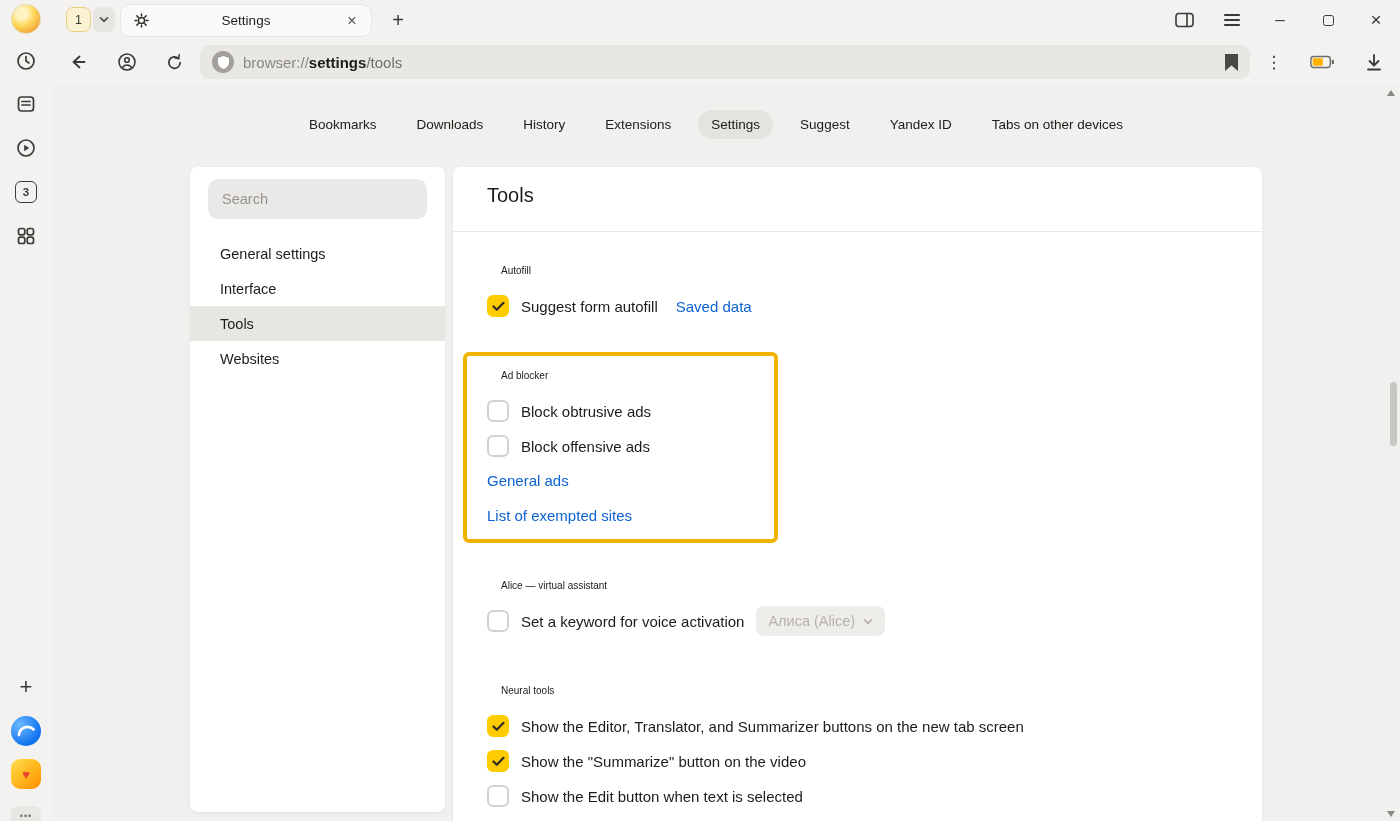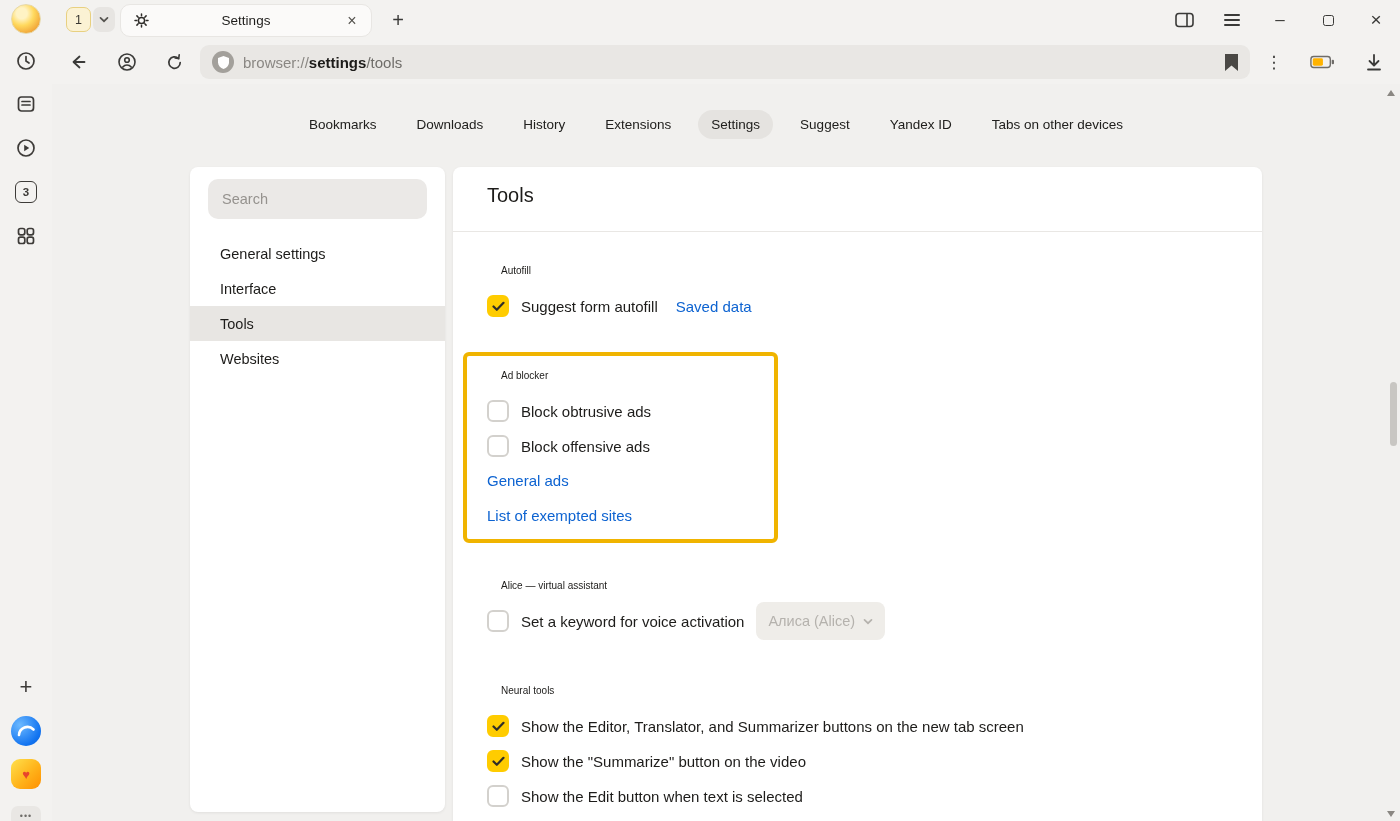--- a/index.html
+++ b/index.html
@@ -75,21 +75,21 @@
   .row-label { font-size:15px; color:#1d1c1a; }
   .checkbox { width:22px; height:22px; border-radius:6px; background:#fff; border:2px solid #d3d1cd; flex:none; display:flex; align-items:center; justify-content:center; cursor:pointer; }
   .checkbox svg { display:none; }
   .checkbox.checked { background:#ffcc00; border-color:#ffcc00; }
   .checkbox.checked svg { display:block; }
   .link { position:absolute; left:34px; font-size:15px; color:#0d63d1; line-height:20px; cursor:pointer; text-decoration:none; }
   .inline-link { font-size:15px; color:#0d63d1; margin-left:6px; cursor:pointer; text-decoration:none; }
 
   .hl-box { position:absolute; left:10px; top:185px; width:315px; height:191px; border:4px solid #f0b400; border-radius:6px; pointer-events:none; }
 
-  .dropdown { height:38px; background:#efede9; border-radius:8px; display:flex; align-items:center; gap:8px; padding:0 12px; margin-left:0px; cursor:pointer; }
+  .dropdown { height:30px; background:#efede9; border-radius:8px; display:flex; align-items:center; gap:8px; padding:0 12px; margin-left:0px; cursor:pointer; }
   .dropdown .dd-val { font-size:14.5px; color:#b5b2ad; }
 
   
   .sb-arrow-up, .sb-arrow-down { position:absolute; right:5px; width:0; height:0; border-left:4px solid transparent; border-right:4px solid transparent; }
   .sb-arrow-up { top:6px; border-bottom:6px solid #8a8782; }
   .sb-arrow-down { bottom:4px; border-top:6px solid #8a8782; }
   .sb-thumb { position:absolute; right:3px; top:298px; width:7px; height:64px; background:#c8c6c2; border-radius:4px; cursor:grab; }
 </style>
 </head>
 <body>

